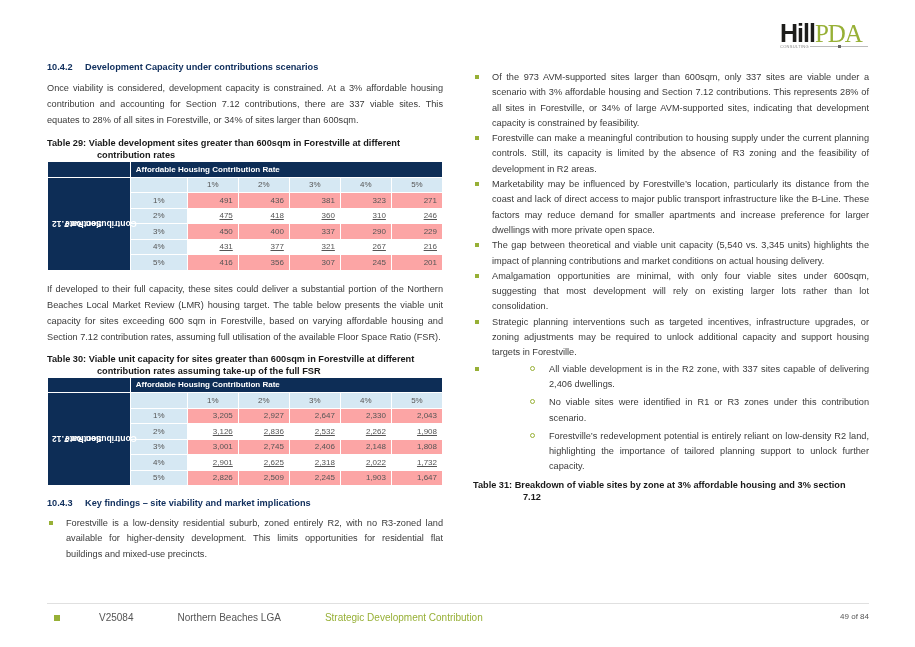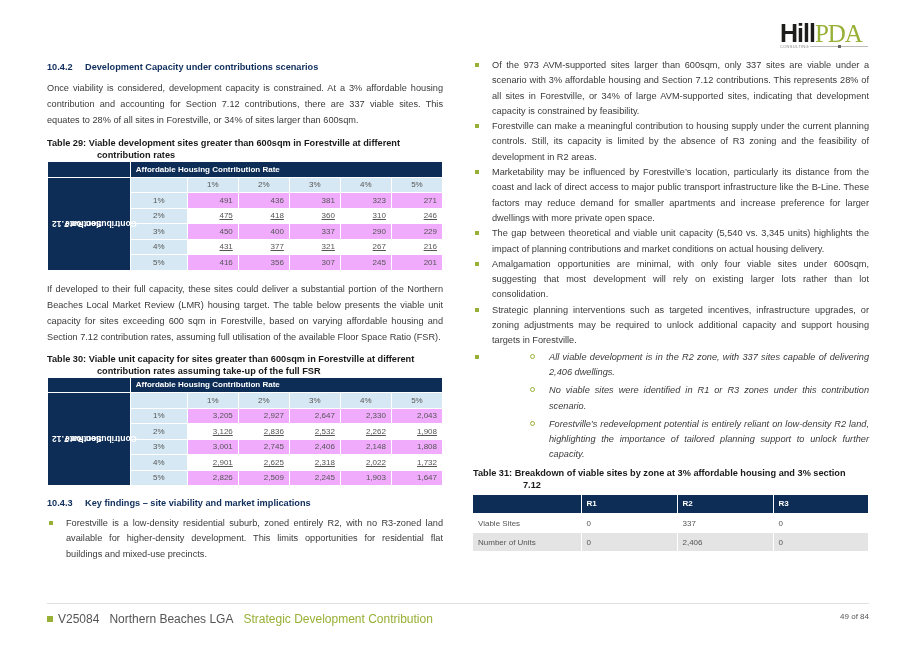--- a/index.html
+++ b/index.html
@@ -8,53 +8,53 @@
 
   .logo { position: absolute; left: 780px; top: 22px; width: 95px; height: 28px; }
   .logo .brand { font-family: "Liberation Sans", sans-serif; font-size: 25px; line-height: 22px; letter-spacing: -1px; font-weight: bold; }
   .logo .brand .hill { color: #1d1d1b; }
   .logo .brand .pda { color: #97b036; font-weight: normal; font-family: Liberation Serif, serif; }
   .logo .sub { position: absolute; left: 0; top: 22px; font-size: 4px; color: #888; letter-spacing: 0.3px; }
   .logo .subline { position: absolute; left: 30px; top: 24px; width: 58px; height: 1px; background: #bbb; }
   .logo .subdot { position: absolute; left: 58px; top: 23px; width: 3px; height: 3px; background: #666; }
 
   .col-left { position: absolute; left: 47px; top: 62px; width: 396px; }
-  .col-right { position: absolute; left: 473px; top: 58px; width: 396px; }
+  .col-right { position: absolute; left: 473px; top: 70px; width: 396px; }
 
   h3 { font-size: 9.2px; font-weight: bold; color: #0f2e5c; margin-bottom: 8px; }
   h3 .num { display: inline-block; width: 38px; }
   p.body { font-size: 9.2px; line-height: 16px; text-align: justify; color: #3a3a3a; margin-bottom: 6px; }
   .caption { font-size: 9.2px; font-weight: bold; color: #1a1a1a; line-height: 12px; }
   .caption .indent { display: block; padding-left: 50px; }
 
   table.grid { border-collapse: collapse; width: 396px; font-size: 8px; color: #555; }
   table.grid td { height: 15.5px; padding: 0 5px; border: 1px solid #fff; }
   .th-dark { background: #0d2d56; color: #fff; font-weight: bold; }
   .side-label { background: #0d2d56; color: #fff; font-weight: bold; font-size: 8.5px; text-align: center; width: 59px; position: relative; }
   .side-label span { display: block; transform: rotate(-90deg); white-space: nowrap; line-height: 12px; }
   .col-hdr { background: #d6e8f3; text-align: center; }
   .row-hdr { background: #d6e8f3; text-align: center; width: 57px; }
   .cell { text-align: right; }
-  .r-gray .cell { background: #f0abfc; }
+  .r-gray .cell { background: #fca5a5; }
   .r-white .cell { background: #ffffff; text-decoration: underline; }
 
   ul.bullets { list-style: none; }
   ul.bullets > li { position: relative; padding-left: 19px; font-size: 9.2px; line-height: 15.3px; text-align: justify; margin-bottom: 0px; }
   ul.bullets > li .sq { position: absolute; left: 2px; top: 5px; width: 4px; height: 4px; background: #97b036; }
   ul.sub { list-style: none; margin-top: 1px; margin-left: 38px; }
-  ul.sub li { position: relative; padding-left: 19px; font-size: 9.2px; line-height: 15.3px; text-align: justify; margin-bottom: 3px; font-style: italic; }
+  ul.sub li { position: relative; padding-left: 19px; font-size: 9.2px; line-height: 15.3px; text-align: justify; margin-bottom: 3px; }
   ul.sub li .circ { position: absolute; left: 0; top: 4px; width: 5px; height: 5px; border: 1px solid #97b036; border-radius: 50%; }
 
   table.zones { border-collapse: collapse; width: 396px; font-size: 8px; color: #555; margin-top: 4px; }
   table.zones td { height: 19px; padding: 0 5px; border-right: 1px solid #fff; border-bottom: 1px solid #fff; }
   table.zones .zh { background: #0d2d56; color: #fff; font-weight: bold; }
   table.zones .zg td { background: #e4e4e4; }
 
   .footer-line { position: absolute; left: 47px; top: 603px; width: 822px; height: 1px; background: #e0e0e0; }
-  .footer { position: absolute; left: 47px; top: 612px; font-size: 12px; color: #555; display: flex; align-items: center; }
+  .footer { position: absolute; left: 54px; top: 612px; font-size: 10px; color: #555; display: flex; align-items: center; gap: 34px; }
   .footer .fsq { width: 6px; height: 6px; background: #97b036; margin-right: 5px; }
   .footer .code { margin-right: 10px; }
   .footer .lga { margin-right: 10px; }
   .footer .doc { color: #97b036; }
   .pagenum { position: absolute; right: 46px; top: 612px; font-size: 8px; color: #555; }
 </style>
 </head>
 <body>
 
 <div class="logo">
@@ -218,42 +218,20 @@
         <li><span class="circ"></span><span>No viable sites were identified in R1 or R3 zones under this contribution scenario.</span></li>
         <li><span class="circ"></span><span>Forestville’s redevelopment potential is entirely reliant on low-density R2 land, highlighting the importance of tailored planning support to unlock further capacity.</span></li>
       </ul>
     </li>
   </ul>
 
   <div class="caption" style="margin-top:4px;">
     <span>Table 31: Breakdown of viable sites by zone at 3% affordable housing and 3% section</span>
     <span class="indent">7.12</span>
   </div>
-  <table class="zones">
-    <tbody>
-        <tr>
-      <td class="zh" style="width:108px;"></td>
-      <td class="zh" style="width:96px;">R1</td>
-      <td class="zh" style="width:96px;">R2</td>
-      <td class="zh">R3</td>
-    </tr>
-    <tr>
-      <td>Viable Sites</td>
-      <td>0</td>
-      <td>337</td>
-      <td>0</td>
-    </tr>
-    <tr class="zg">
-      <td>Number of Units</td>
-      <td>0</td>
-      <td>2,406</td>
-      <td>0</td>
-    </tr>
-  </tbody>
-    </table>
 </div>
 
 <div class="footer-line"></div>
 <div class="footer">
   <span class="fsq"></span>
   <span class="code">V25084</span>
   <span class="lga">Northern Beaches LGA</span>
   <span class="doc">Strategic Development Contribution</span>
 </div>
 <div class="pagenum">49 of 84</div>

